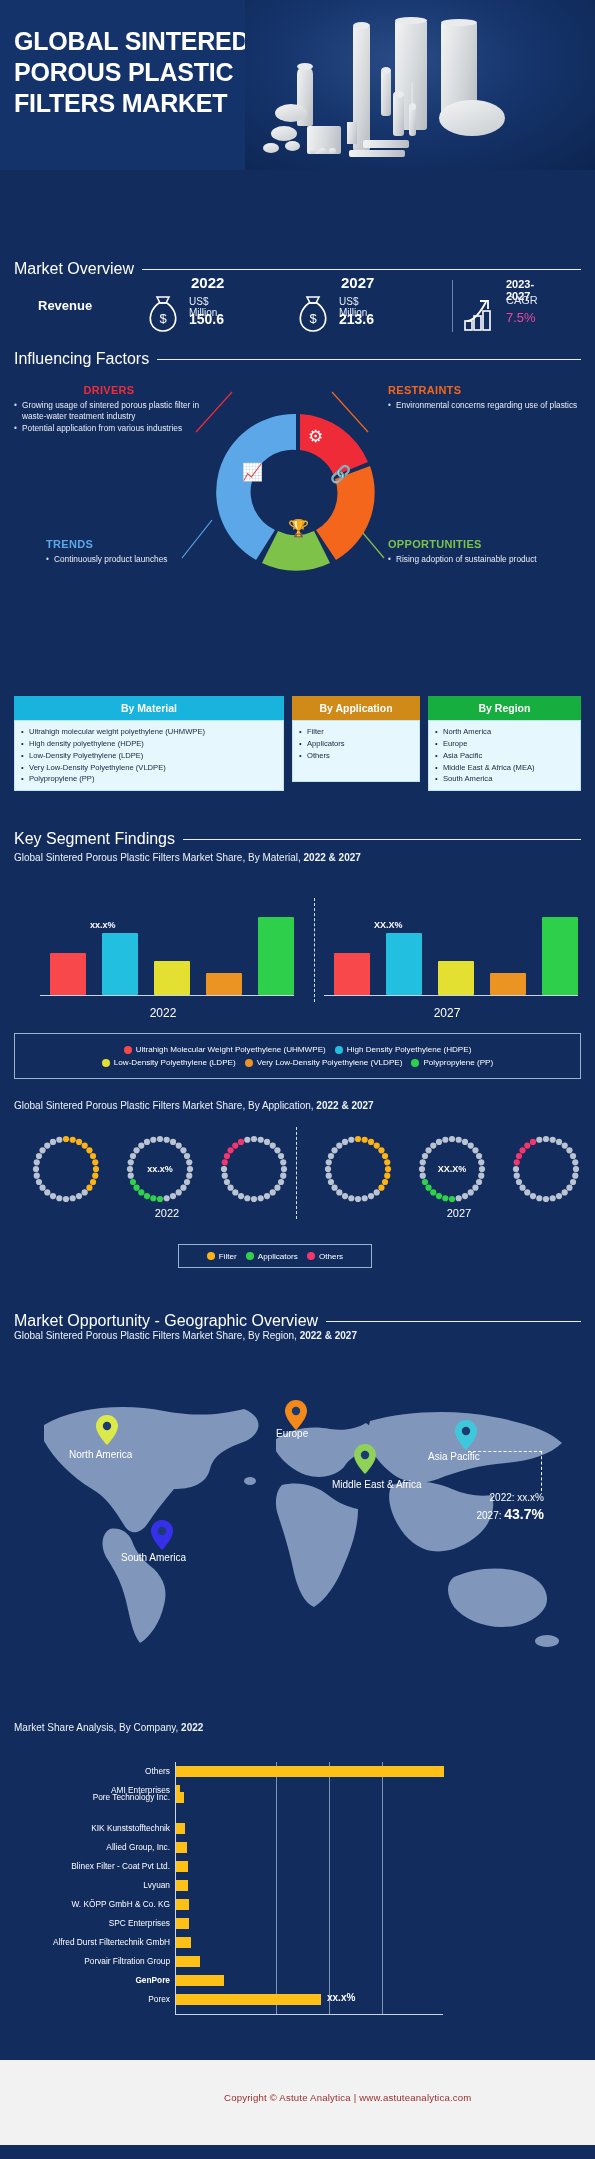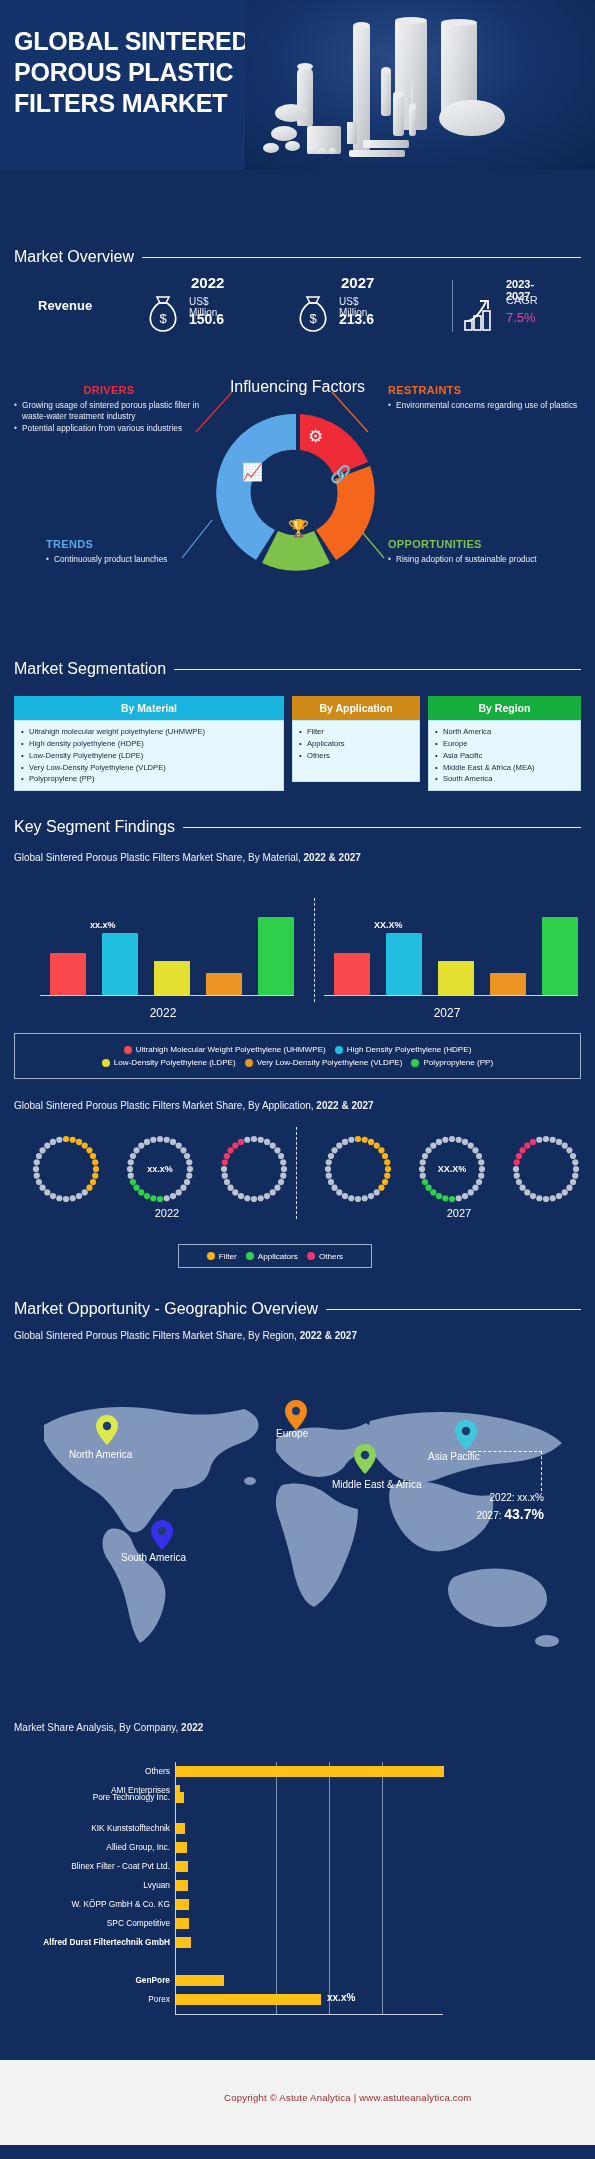--- a/index.html
+++ b/index.html
@@ -46,20 +46,21 @@
   
   .sec-head {
     position: absolute;
     left: 14px;
     display: flex; align-items: center;
     width: 567px;
     color: #ffffff;
     font-size: 16px;
     font-weight: normal;
     white-space: nowrap;
+    margin-top: 12px;
   }
   .sec-head .rule {
     flex: 1; height: 1px; background: #ffffff; margin-left: 8px; opacity: .92;
   }
   .sub-head {
     position: absolute; left: 14px;
     color: #eef2f8; font-size: 10px; white-space: nowrap;
   }
   .sub-head b { font-weight: bold; }
 
@@ -239,21 +240,21 @@
         <rect x="3" y="28" width="7" height="9" fill="none" stroke="#fff" stroke-width="1.6"></rect>
         <rect x="12" y="23" width="7" height="14" fill="none" stroke="#fff" stroke-width="1.6"></rect>
         <rect x="21" y="18" width="7" height="19" fill="none" stroke="#fff" stroke-width="1.6"></rect>
       </svg>
       <div class="cagr-years">2023- 2027</div>
       <div class="cagr-lbl">CAGR</div>
       <div class="cagr-val">7.5%</div>
     </div>
   </div>
 
-  <div class="sec-head" style="top:378px;flex-direction:column;">
+  <div class="sec-head" style="top:338px;">
     <span>Influencing Factors</span>
     <span class="rule"></span>
   </div>
 
   <svg style="position:absolute; left:0; top:380px; width:595px; height:200px;">
     <line x1="196" y1="52" x2="232" y2="12" stroke="#ef2b38" stroke-width="1.2"></line>
     <line x1="368" y1="52" x2="332" y2="12" stroke="#f4661b" stroke-width="1.2"></line>
     <line x1="212" y1="140" x2="182" y2="178" stroke="#5ba7e8" stroke-width="1.2"></line>
     <line x1="352" y1="140" x2="384" y2="178" stroke="#7fc24a" stroke-width="1.2"></line>
   </svg>
@@ -295,24 +296,20 @@
         <path d="M 34 71 A 78 78 0 0 1 -34 71 L -18 39 A 42 42 0 0 0 18 39 Z" fill="#7fc24a"></path>
         <path d="M -40 68 A 78 78 0 0 1 0 -78 L 0 -42 A 42 42 0 0 0 -21 38 Z" fill="#5ba7e8"></path>
       </g>
     </svg>
     <span class="seg-ico" style="left:112px; top:24px;">⚙</span>
     <span class="seg-ico" style="left:134px; top:62px;">🔗</span>
     <span class="seg-ico" style="left:92px; top:116px;">🏆</span>
     <span class="seg-ico" style="left:46px; top:60px;">📈</span>
   </div>
 
-  <div class="sec-head" style="top:660px;">
-    <span>Market Segmentation</span>
-    <span class="rule"></span>
-  </div>
 
   <div class="seg-col" style="left:14px; width:270px;">
     <div class="seg-hd" style="background:#18b4dd;">By Material</div>
     <ul class="seg-body">
       <li>Ultrahigh molecular weight polyethylene (UHMWPE)</li>
       <li>High density polyethylene (HDPE)</li>
       <li>Low-Density Polyethylene (LDPE)</li>
       <li>Very Low-Density Polyethylene (VLDPE)</li>
       <li>Polypropylene (PP)</li>
     </ul>
@@ -764,26 +761,30 @@
     </div>
     <div class="cc-row" style="top:114px;">
       <div class="cc-name">Lvyuan</div>
       <div class="cc-bar" style="width:12px;"></div>
     </div>
     <div class="cc-row" style="top:133px;">
       <div class="cc-name">W. KÖPP GmbH &amp; Co. KG</div>
       <div class="cc-bar" style="width:13px;"></div>
     </div>
     <div class="cc-row" style="top:152px;">
-      <div class="cc-name">SPC Competitive</div>
+      <div class="cc-name">SPC Enterprises</div>
       <div class="cc-bar" style="width:13px;"></div>
     </div>
-    <div class="cc-row" style="top:171px;font-weight:bold;">
+    <div class="cc-row" style="top:171px;">
       <div class="cc-name">Alfred Durst Filtertechnik GmbH</div>
       <div class="cc-bar" style="width:15px;"></div>
+    </div>
+    <div class="cc-row" style="top:190px;">
+      <div class="cc-name">Porvair Filtration Group</div>
+      <div class="cc-bar" style="width:24px;"></div>
     </div>
     <div class="cc-row" style="top:209px;font-weight:bold;">
       <div class="cc-name">GenPore</div>
       <div class="cc-bar" style="width:48px;"></div>
     </div>
     <div class="cc-row" style="top:228px;">
       <div class="cc-name">Porex</div>
       <div class="cc-bar" style="width:145px;"></div>
       <div class="cc-val" style="left:313px; top:2px;">xx.x%</div>
     </div>

